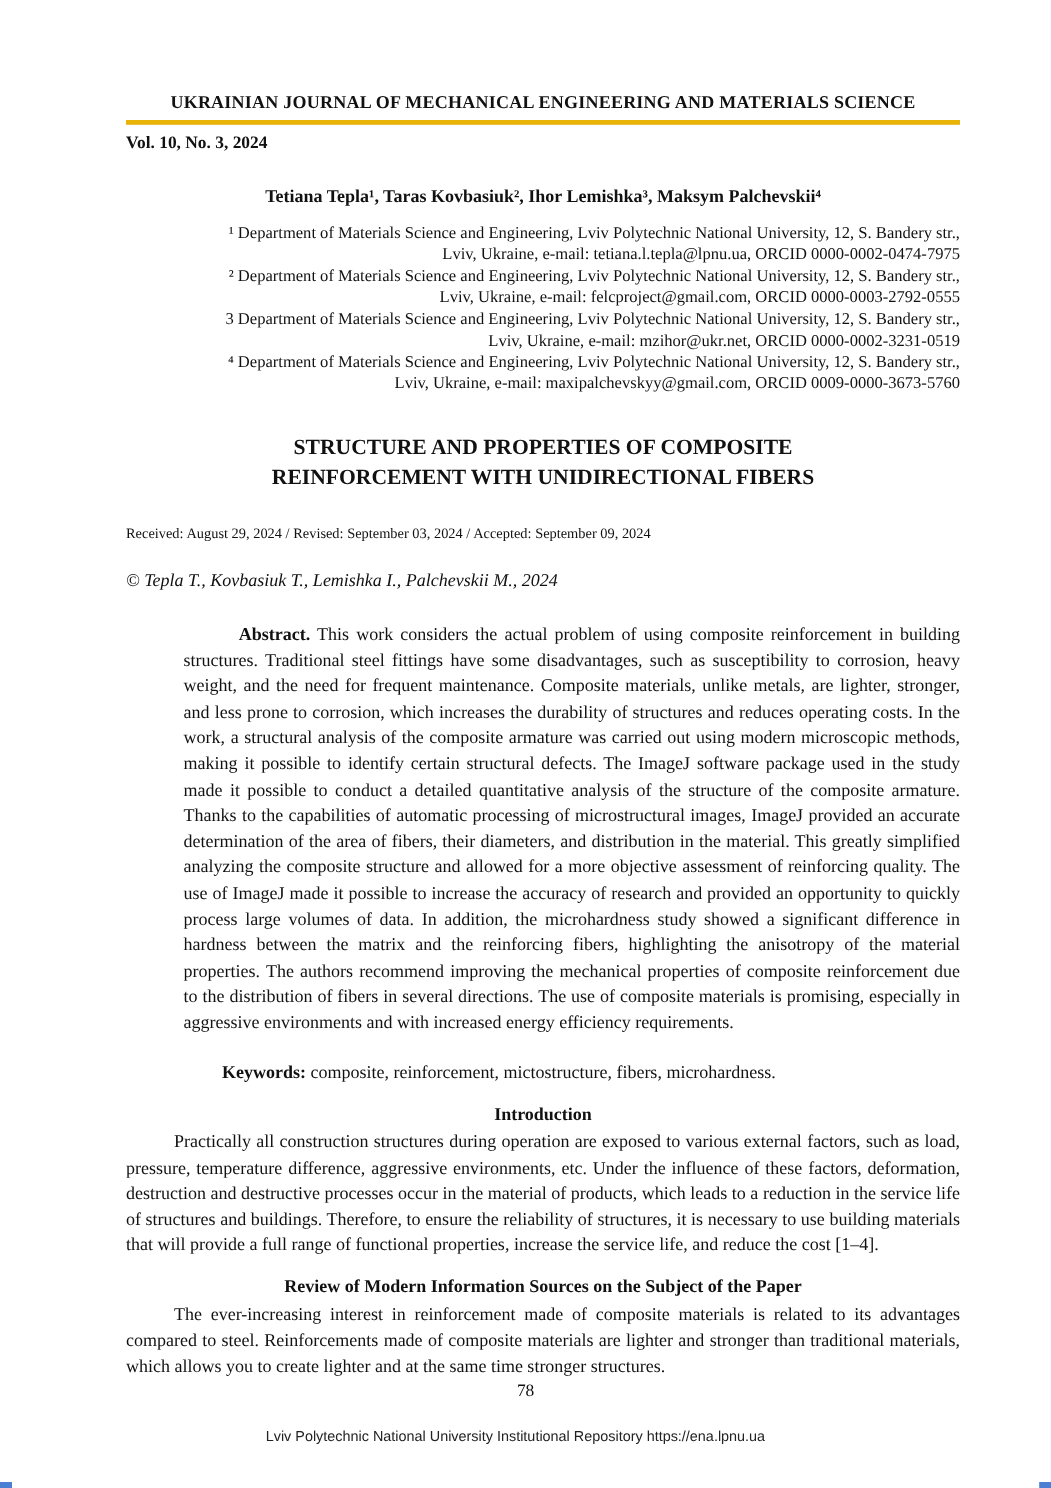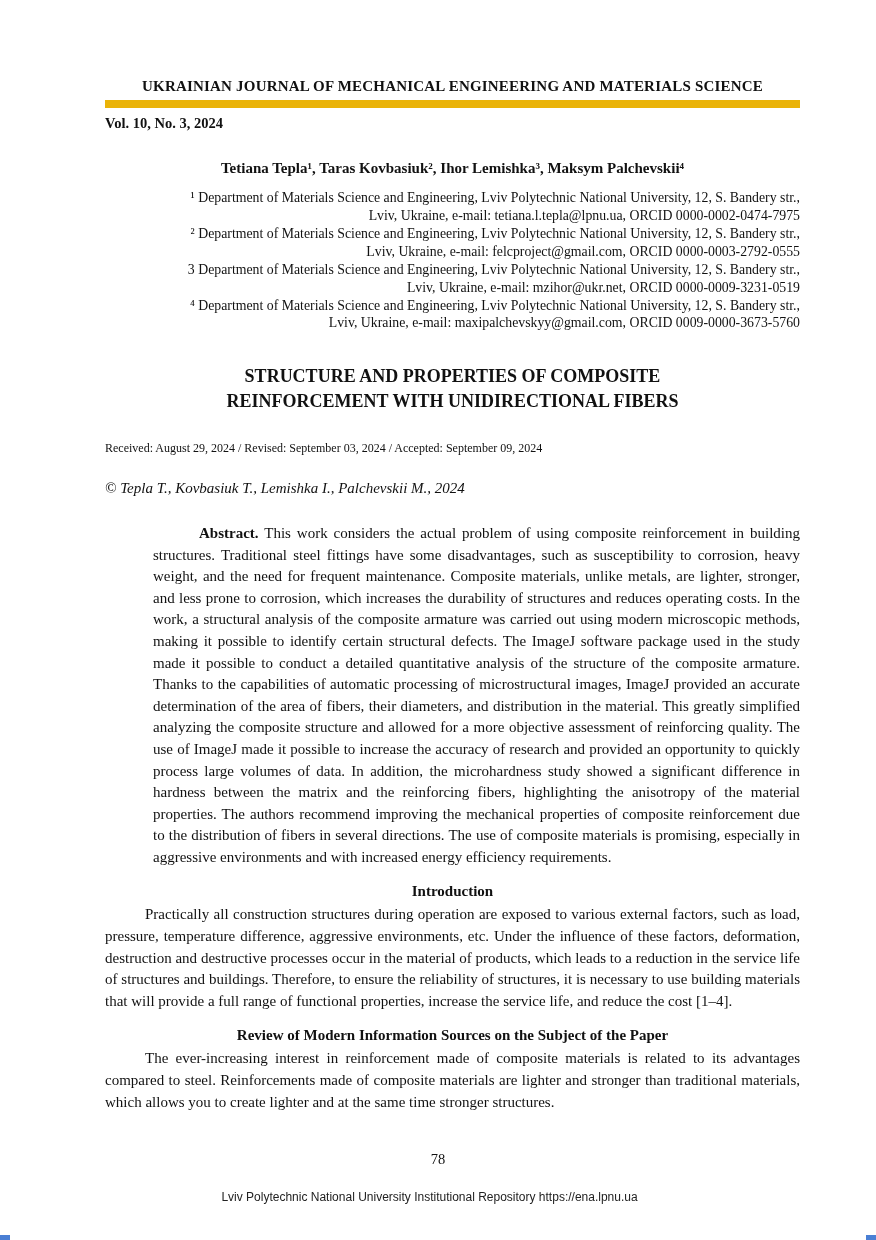--- a/index.html
+++ b/index.html
@@ -15,21 +15,21 @@
     padding: 78px 76px 0 105px;
     overflow: hidden;
   }
   .journal-title {
     font-weight: bold;
     font-size: 15px;
     text-align: center;
     white-space: nowrap;
     letter-spacing: 0.2px;
     padding-bottom: 5px;
-    border-bottom: 8px solid #eab308;
+    border-bottom: 4px solid #eab308;
   }
   .volume-line {
     font-weight: bold;
     font-size: 14.5px;
     margin-top: 7px;
   }
   .authors {
     text-align: center;
     font-weight: bold;
     font-size: 15px;
@@ -114,40 +114,44 @@
   <div class="volume-line">Vol. 10, No. 3, 2024</div>
 
   <div class="authors">Tetiana Tepla¹, Taras Kovbasiuk², Ihor Lemishka³, Maksym Palchevskii⁴</div>
 
   <div class="affiliations">
     <div class="affil-line">¹ Department of Materials Science and Engineering, Lviv Polytechnic National University, 12, S. Bandery str.,</div>
     <div class="affil-line">Lviv, Ukraine, e-mail: tetiana.l.tepla@lpnu.ua, ORCID 0000-0002-0474-7975</div>
     <div class="affil-line">² Department of Materials Science and Engineering, Lviv Polytechnic National University, 12, S. Bandery str.,</div>
     <div class="affil-line">Lviv, Ukraine, e-mail: felcproject@gmail.com, ORCID 0000-0003-2792-0555</div>
     <div class="affil-line">3 Department of Materials Science and Engineering, Lviv Polytechnic National University, 12, S. Bandery str.,</div>
-    <div class="affil-line">Lviv, Ukraine, e-mail: mzihor@ukr.net, ORCID 0000-0009-3231-0519</div>
+    <div class="affil-line">Lviv, Ukraine, e-mail: mzihor@ukr.net, ORCID 0000-0002-3231-0519</div>
     <div class="affil-line">⁴ Department of Materials Science and Engineering, Lviv Polytechnic National University, 12, S. Bandery str.,</div>
     <div class="affil-line">Lviv, Ukraine, e-mail: maxipalchevskyy@gmail.com, ORCID 0009-0000-3673-5760</div>
   </div>
 
   <h1 class="paper-title">
     <span>STRUCTURE AND PROPERTIES OF COMPOSITE</span><br>
     <span>REINFORCEMENT WITH UNIDIRECTIONAL FIBERS</span>
   </h1>
 
   <p class="dates-line">Received: August 29, 2024 / Revised: September 03, 2024 / Accepted: September 09, 2024</p>
 
   <p class="copyright-line">© Tepla T., Kovbasiuk T., Lemishka I., Palchevskii M., 2024</p>
 
 
   <p class="abstract">
     <span class="b">Abstract.</span>
     <span>This work considers the actual problem of using composite reinforcement in building structures. Traditional steel fittings have some disadvantages, such as susceptibility to corrosion, heavy weight, and the need for frequent maintenance. Composite materials, unlike metals, are lighter, stronger, and less prone to corrosion, which increases the durability of structures and reduces operating costs. In the work, a structural analysis of the composite armature was carried out using modern microscopic methods, making it possible to identify certain structural defects. The ImageJ software package used in the study made it possible to conduct a detailed quantitative analysis of the structure of the composite armature. Thanks to the capabilities of automatic processing of microstructural images, ImageJ provided an accurate determination of the area of fibers, their diameters, and distribution in the material. This greatly simplified analyzing the composite structure and allowed for a more objective assessment of reinforcing quality. The use of ImageJ made it possible to increase the accuracy of research and provided an opportunity to quickly process large volumes of data. In addition, the microhardness study showed a significant difference in hardness between the matrix and the reinforcing fibers, highlighting the anisotropy of the material properties. The authors recommend improving the mechanical properties of composite reinforcement due to the distribution of fibers in several directions. The use of composite materials is promising, especially in aggressive environments and with increased energy efficiency requirements.</span>
   </p>
 
+  <p class="keywords">
+    <span class="b">Keywords:</span>
+    <span>composite, reinforcement, mictostructure, fibers, microhardness.</span>
+  </p>
 
   <h2 class="section-heading">Introduction</h2>
 
   <p class="body-par">Practically all construction structures during operation are exposed to various external factors, such as load, pressure, temperature difference, aggressive environments, etc. Under the influence of these factors, deformation, destruction and destructive processes occur in the material of products, which leads to a reduction in the service life of structures and buildings. Therefore, to ensure the reliability of structures, it is necessary to use building materials that will provide a full range of functional properties, increase the service life, and reduce the cost [1–4].</p>
 
   <h2 class="section-heading">Review of Modern Information Sources on the Subject of the Paper</h2>
 
   <p class="body-par">The ever-increasing interest in reinforcement made of composite materials is related to its advantages compared to steel. Reinforcements made of composite materials are lighter and stronger than traditional materials, which allows you to create lighter and at the same time stronger structures.</p>
 
   <div class="page-number">78</div>

